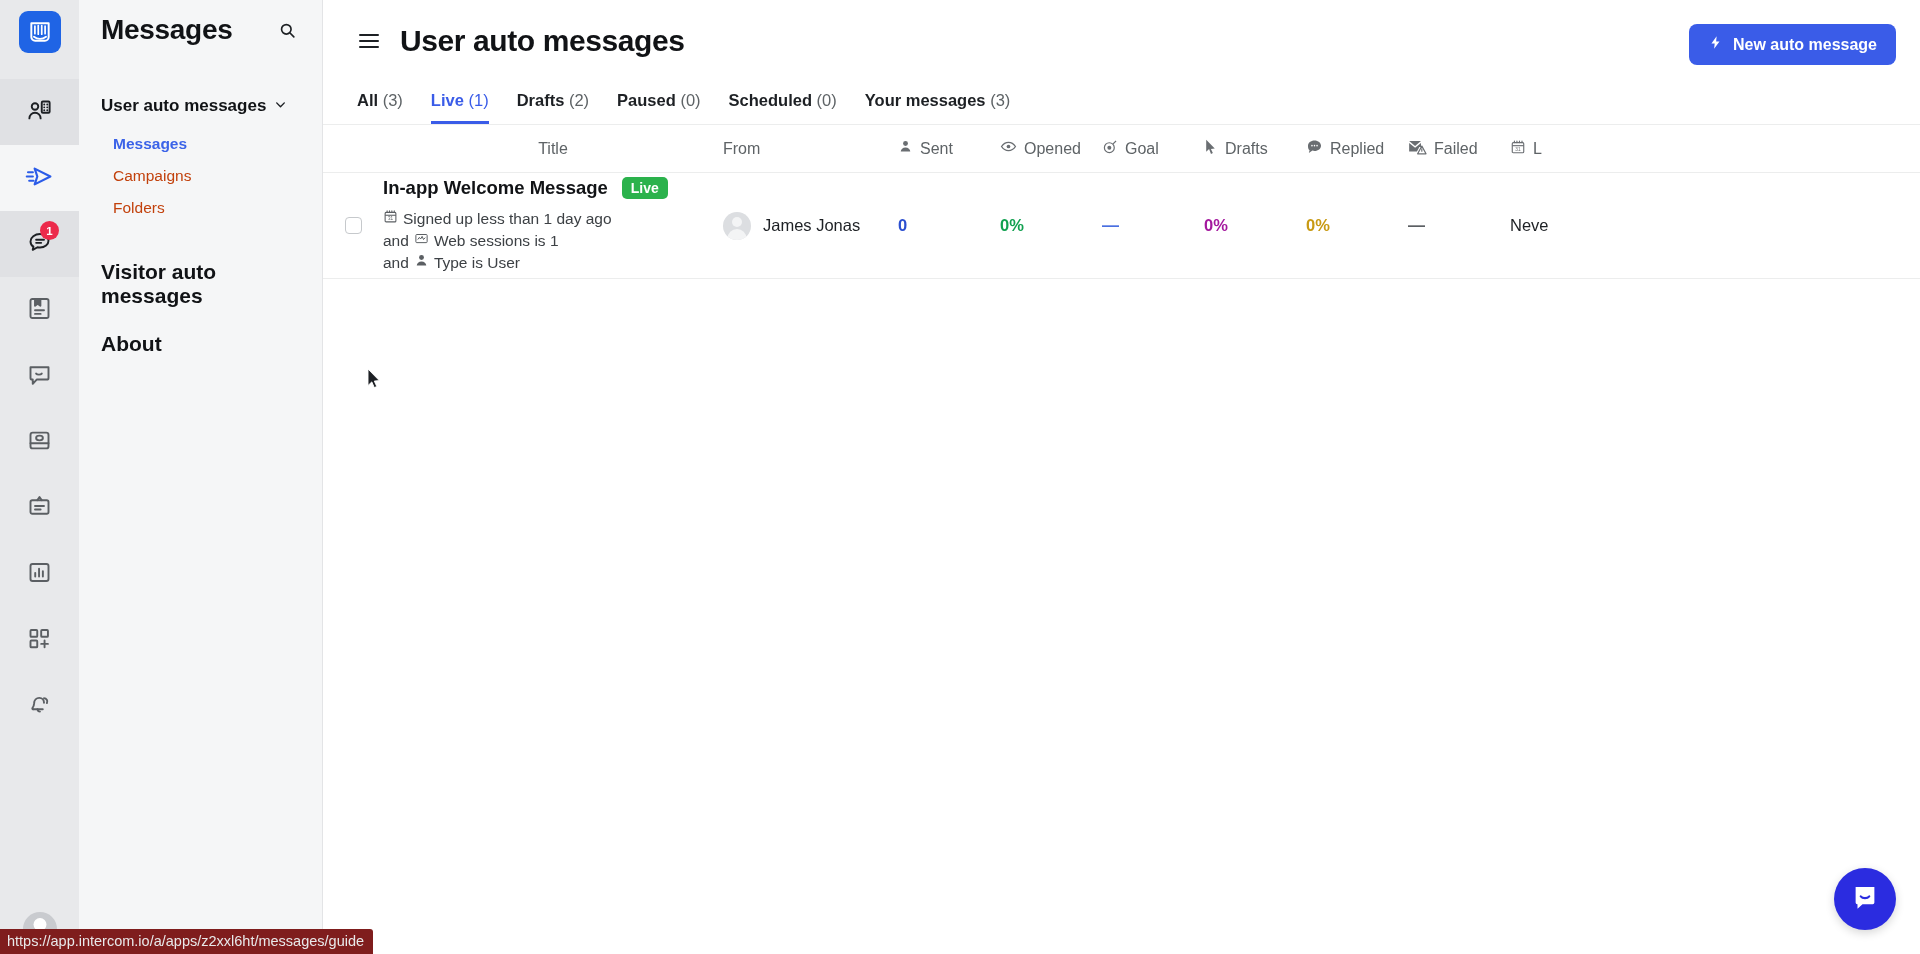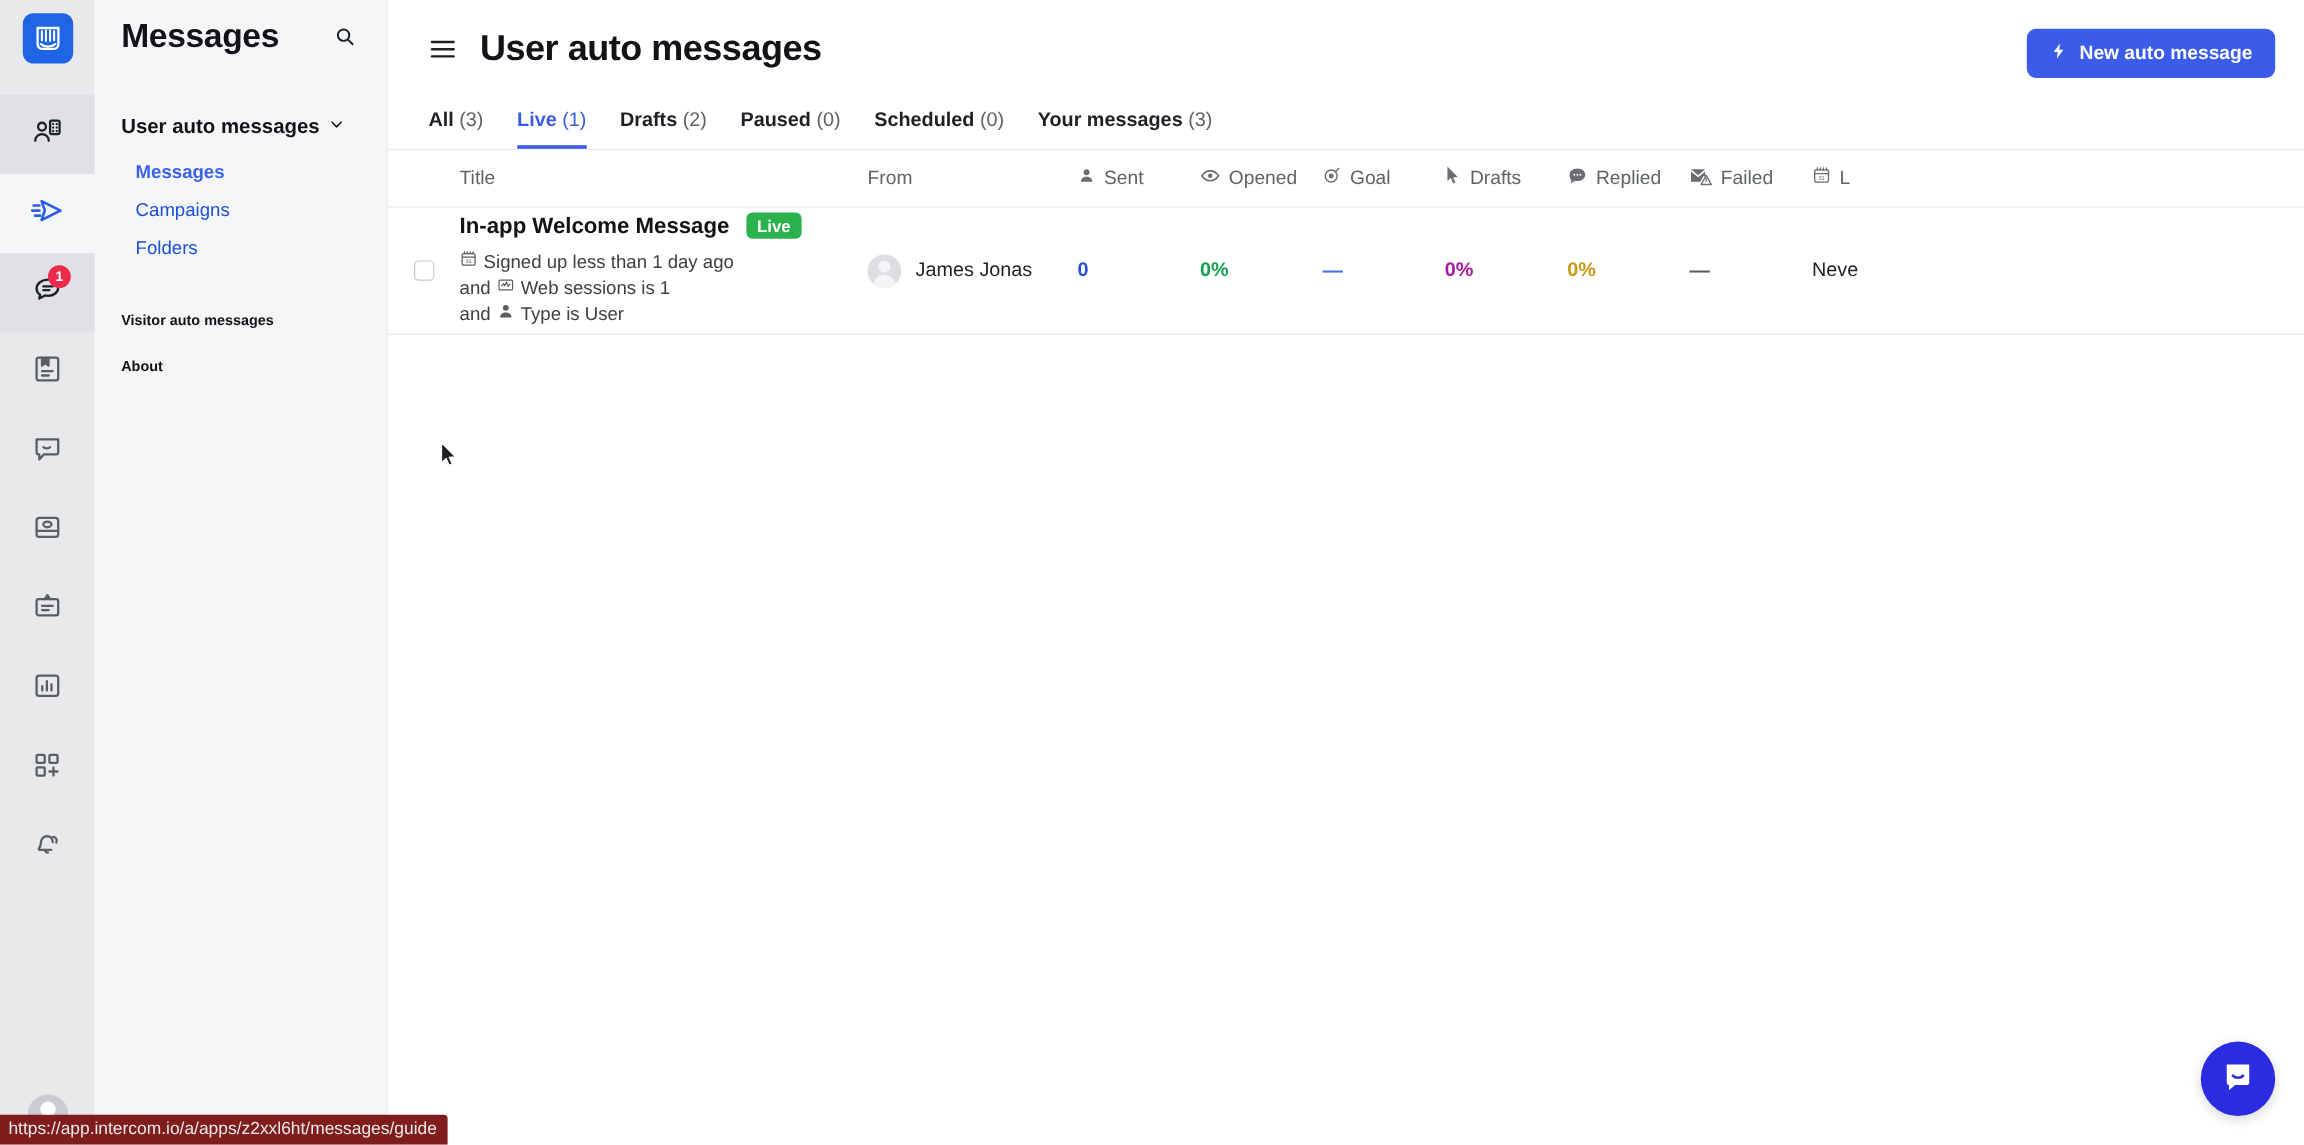--- a/index.html
+++ b/index.html
@@ -75,25 +75,25 @@
   .nav-title { font-size: 28px; font-weight: 700; color: #111316; letter-spacing: -0.3px; }
   .nav-search { width: 26px; height: 26px; display:flex; align-items:center; justify-content:center; cursor: pointer; }
   .nav-section { margin-top: 42px; }
   .nav-group-head {
     display: flex; align-items: center; gap: 8px;
     padding: 8px 22px; cursor: pointer;
   }
   .nav-group-head .lbl { font-size: 17px; font-weight: 700; color: #111316; }
   .nav-sub { padding: 4px 0 0 0; }
   .nav-sub-item {
-    padding: 7px 22px 7px 34px; font-size: 15.5px; color: #1d4ed8; cursor: pointer;
+    padding: 7px 22px 7px 34px; font-size: 15.5px; color: #c2410c; cursor: pointer;
   }
   .nav-sub-item.current { color: #3b63e8; font-weight: 700; }
   .nav-item {
-    padding: 12px 22px; font-size: 12px; font-weight: 700; color: #111316; cursor: pointer;
+    padding: 12px 22px; font-size: 21px; font-weight: 700; color: #111316; cursor: pointer;
   }
 
   
   .main { flex: 1 1 auto; height: 954px; background: #fff; position: relative; overflow: hidden; }
   .main-head {
     display: flex; align-items: flex-start; justify-content: space-between;
     padding: 24px 24px 0 34px;
   }
   .head-left { display: flex; align-items: center; gap: 19px; }
   .hamburger { display: flex; flex-direction: column; gap: 4px; cursor: pointer; padding: 4px 2px; }
@@ -133,21 +133,21 @@
     height: 48px;
     border-bottom: 1px solid #eceded;
     margin-left: 0;
   }
   .th {
     font-size: 16px; color: #5e6366;
     display: flex; align-items: center; gap: 7px;
     white-space: nowrap;
   }
   .c-check { width: 60px; flex: 0 0 60px; display:flex; align-items:center; justify-content:center; }
-  .c-title { width: 340px; flex: 0 0 340px; padding-left: 0; }
+  .c-title { width: 340px; flex: 0 0 340px; padding-left: 0; justify-content: center; }
   .c-from  { width: 175px; flex: 0 0 175px; }
   .c-m     { width: 102px; flex: 0 0 102px; }
   .c-last  { width: 130px; flex: 0 0 130px; }
 
   .tbl-row {
     display: flex; align-items: center;
     min-height: 106px;
     border-bottom: 1px solid #eceded;
   }
   .row-title { font-size: 18.5px; font-weight: 700; color: #111316; }

